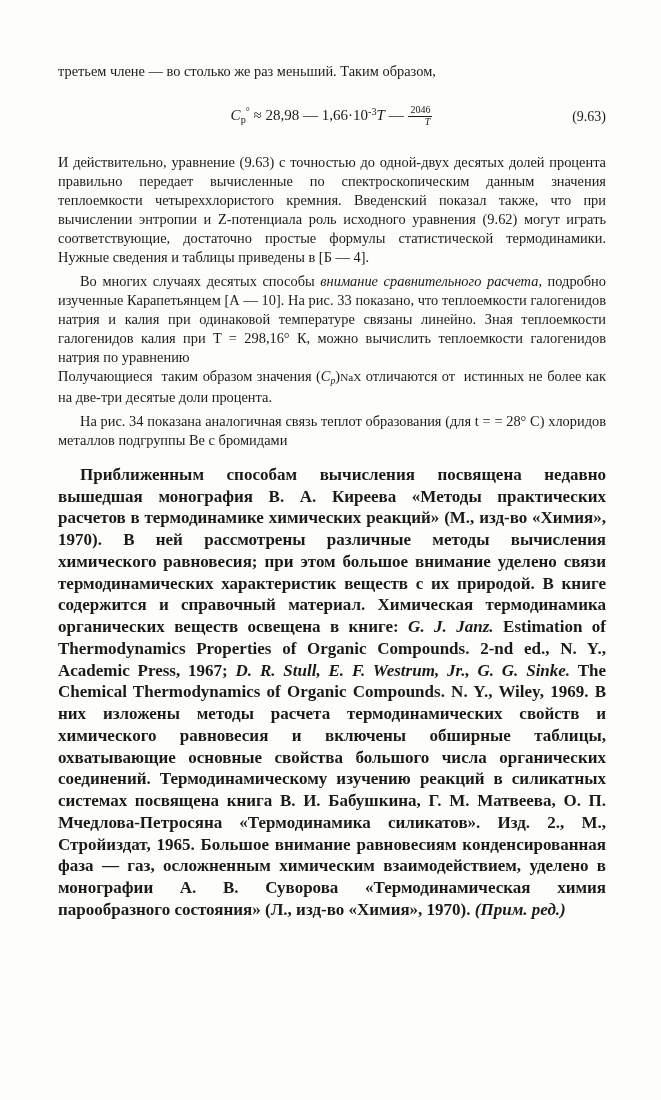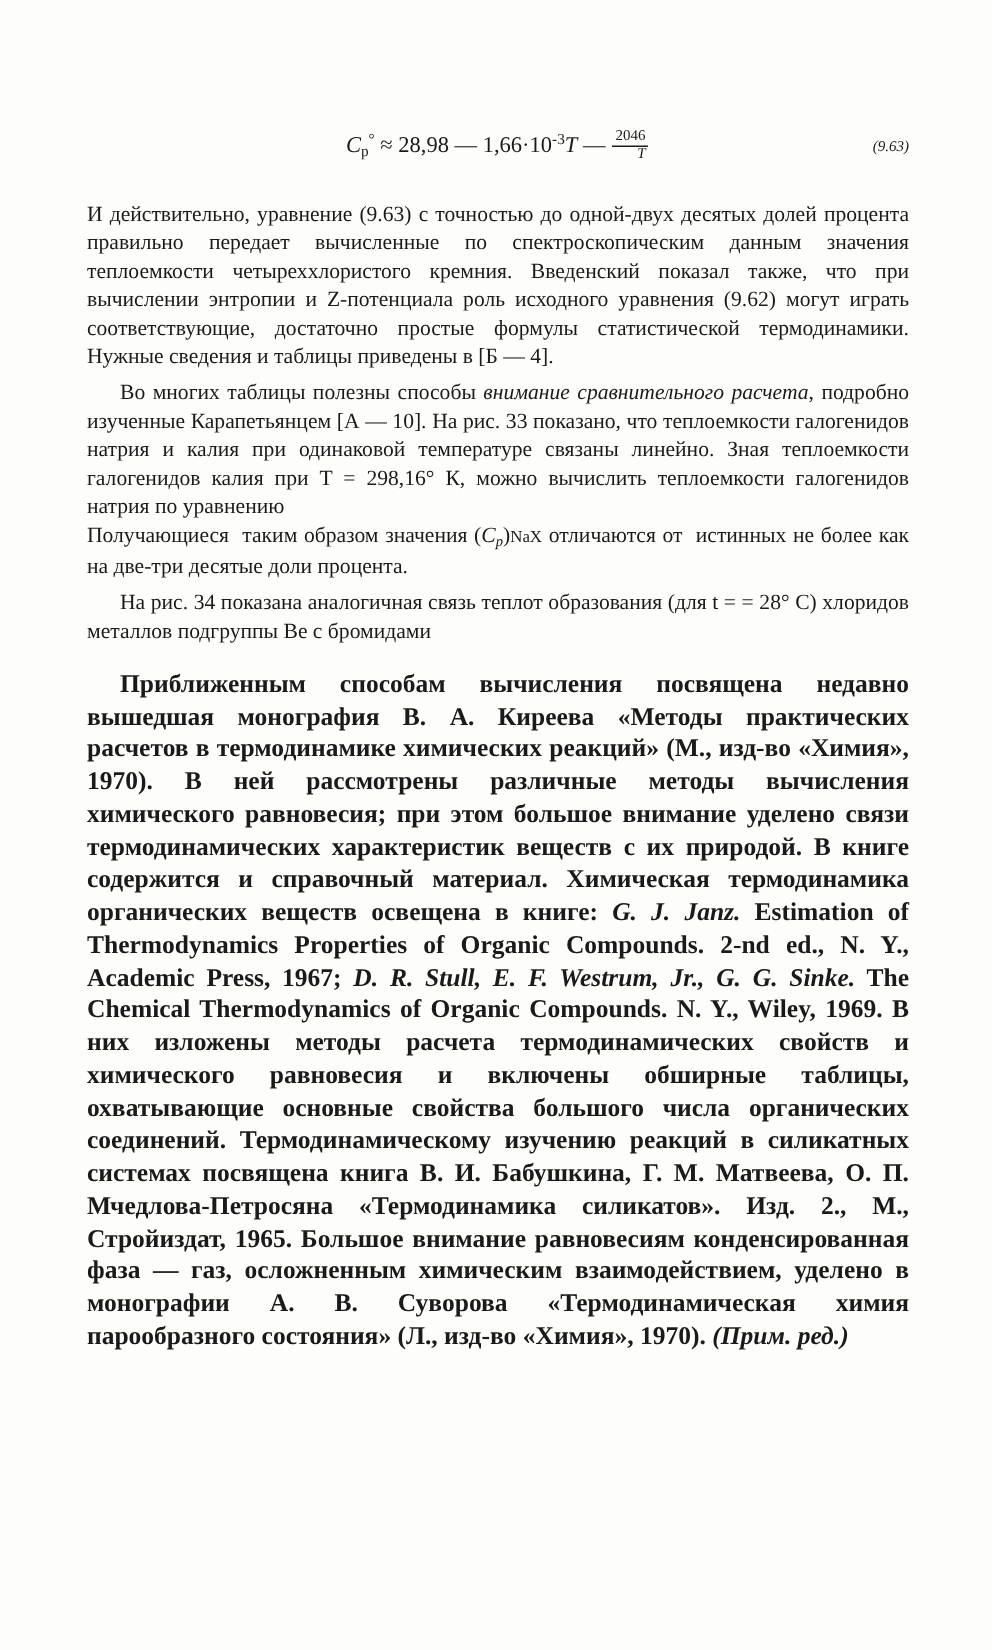--- a/index.html
+++ b/index.html
@@ -41,22 +41,21 @@
     text-align: center;
     font-size: 15px;
     margin: 13px 0 13px 0;
     position: relative;
   }
   .formula .num {
     position: absolute;
     right: 0;
     top: 50%;
     transform: translateY(-50%);
-    font-size: 10px;
-    font-style: italic;
+    font-size: 14px;
   }
   .frac {
     display: inline-block;
     vertical-align: middle;
     text-align: right;
     line-height: 1.05;
     font-size: 10px;
     margin: 12px 1px;
     position: relative;
     top: -1px;
@@ -77,37 +76,38 @@
   .notes .first { text-indent: 22px; }
   .spacer-s { height: 5px; }
   .mathvar { font-style: italic; }
 </style>
 </head>
 <body>
 
 <div class="page">
   <div class="content">
 
+    <p>третьем члене — во столько же раз меньший. Таким образом,</p>
 
     <div class="formula">
       <span>
         <i>C</i><sub>p</sub><sup>°</sup> ≈ 28,98 — 1,66·10<sup>-3</sup><i>T</i> —
         <span class="frac">
           <span class="top">2046</span>
           <span class="bot mathvar">T</span>
         </span>
       </span>
       <span class="num">(9.63)</span>
     </div>
 
     <p>И действительно, уравнение (9.63) с точностью до одной-двух десятых долей процента правильно передает вычисленные по спектроскопическим данным значения теплоемкости четыреххлористого кремния. Введенский показал также, что при вычислении энтропии и Z-потенциала роль исходного уравнения (9.62) могут играть соответствующие, достаточно простые формулы статистической термодинамики. Нужные сведения и таблицы приведены в [Б — 4].</p>
 
     <div class="spacer-s"></div>
 
-    <p class="indent"><span>Во многих таблицы полезны способы </span><i>внимание сравнительного расчета</i><span>, подробно изученные Карапетьянцем [А — 10]. На рис. 33 показано, что теплоемкости галогенидов натрия и калия при одинаковой температуре связаны линейно. Зная теплоемкости галогенидов калия при T = 298,16° К, можно вычислить теплоемкости галогенидов натрия по уравнению</span></p>
+    <p class="indent"><span>Во многих случаях десятых способы </span><i>внимание сравнительного расчета</i><span>, подробно изученные Карапетьянцем [А — 10]. На рис. 33 показано, что теплоемкости галогенидов натрия и калия при одинаковой температуре связаны линейно. Зная теплоемкости галогенидов калия при T = 298,16° К, можно вычислить теплоемкости галогенидов натрия по уравнению</span></p>
 
 
     <p>Получающиеся&nbsp; таким образом значения (<i>C<sub>p</sub></i>)<span class="sc">NaX</span> отличаются от&nbsp; истинных не более как на две-три десятые доли процента.</p>
 
     <div class="spacer-s"></div>
 
     <p class="indent">На рис. 34 показана аналогичная связь теплот образования (для t = = 28° С) хлоридов металлов подгруппы Ве с бромидами</p>
 
 
 

